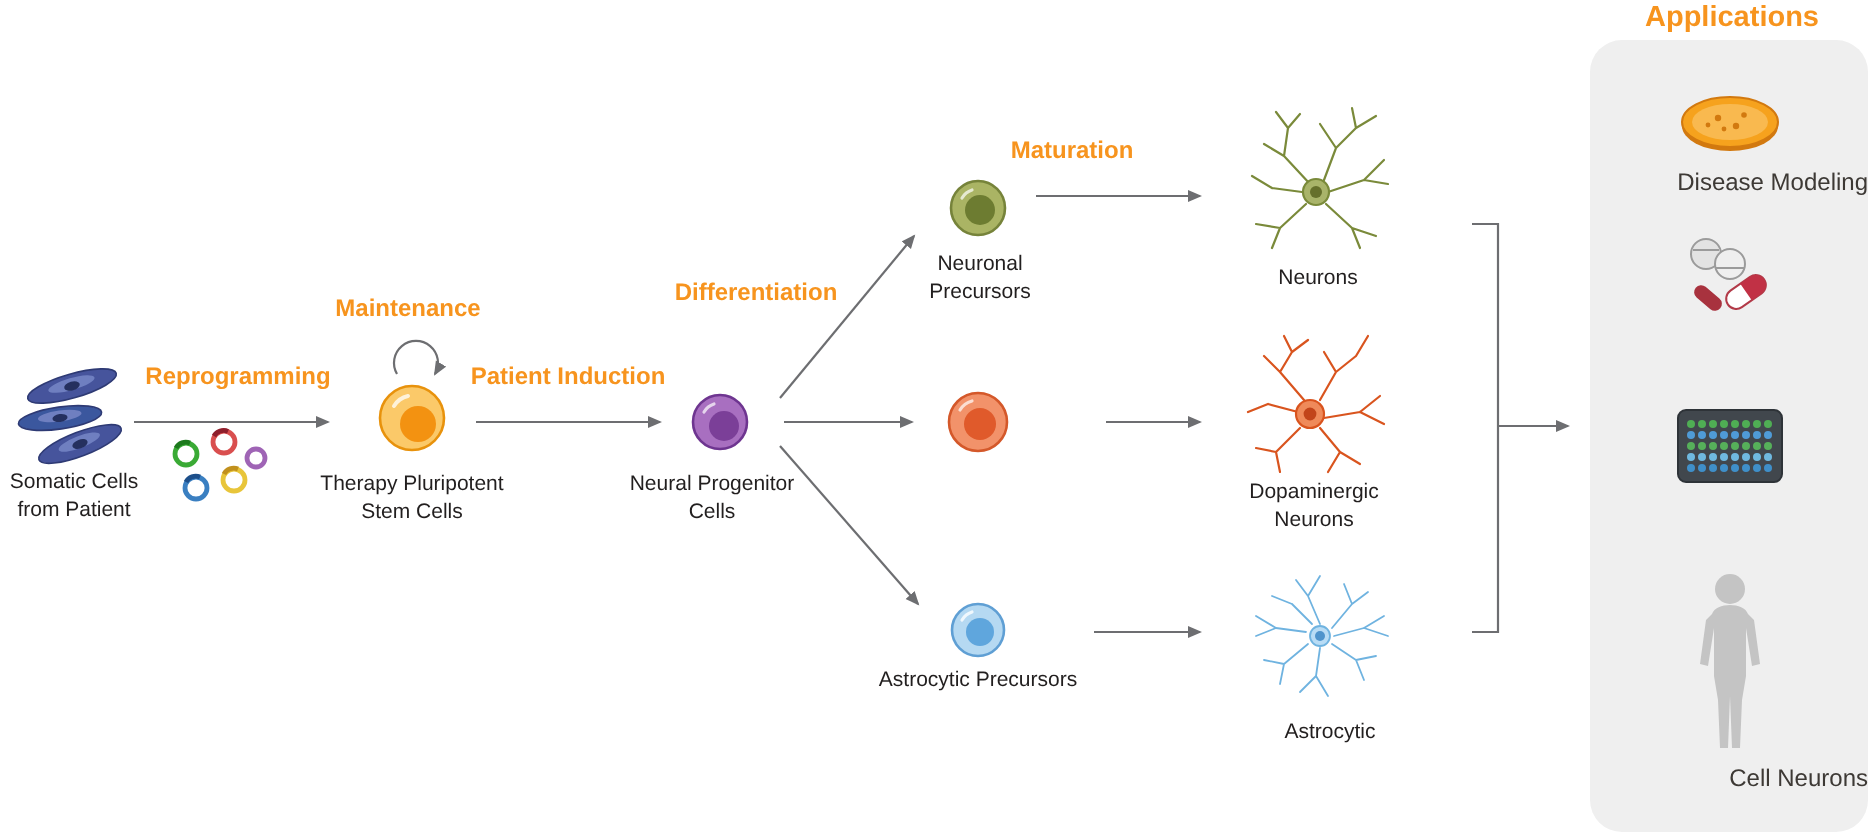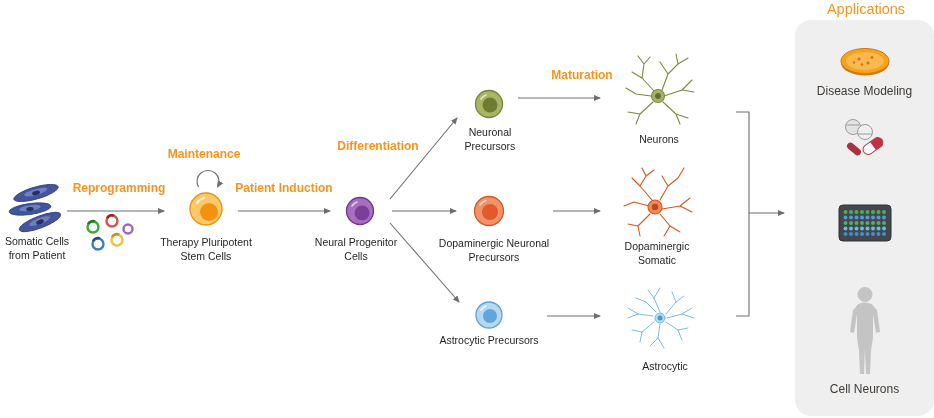--- a/index.html
+++ b/index.html
@@ -1,24 +1,24 @@
 <!DOCTYPE html>
 <html><head>
 <meta charset="utf-8">
 <style>
   html,body{margin:0;padding:0;background:#fff}
   .canvas{position:relative;width:934px;height:418px;background:#ffffff;font-family:"Liberation Sans",sans-serif;overflow:hidden}
   .artwork{position:absolute;left:0;top:0}
   .cell-label{position:absolute;transform:translateX(-50%);text-align:center;font-size:10.5px;line-height:1.3;color:#221f1f}
   .stage-label{position:absolute;transform:translateX(-50%);text-align:center;font-size:12px;font-weight:700;color:#F7941E;white-space:nowrap}
   .nowrap{white-space:nowrap}
-  .apps-heading{position:absolute;left:866px;top:1px;transform:translateX(-50%);font-size:14.5px;font-weight:400;color:#F7941E;white-space:nowrap}
+  .apps-heading{position:absolute;left:866px;top:1px;transform:translateX(-50%);font-size:14.5px;font-weight:700;color:#F7941E;white-space:nowrap}
   .apps-panel{position:absolute;left:795px;top:20px;width:139px;height:396px;background:#EFEFEF;border-radius:16px}
   .app-icon{position:absolute;left:50%;transform:translateX(-50%)}
-  .app-label{position:absolute;left:0;width:100%;text-align:center;font-size:12px;color:#3d3935}
+  .app-label{position:absolute;left:0;width:100%;text-align:right;font-size:12px;color:#3d3935}
 </style>
 </head>
 <body>
 
 <div class="canvas">
 
   <svg class="artwork" width="934" height="418" viewBox="0 0 934 418">
     <defs>
       <marker id="ah" markerWidth="8" markerHeight="8" refX="6" refY="3" orient="auto" markerUnits="userSpaceOnUse">
         <path d="M0,0 L7,3 L0,6 Z" fill="#6d6e71"></path>
@@ -146,24 +146,23 @@
   </svg>
 
   <div class="cell-label" style="left:37px;top:235px;width:84px">Somatic Cells from Patient</div>
   <div class="stage-label" style="left:119px;top:181px">Reprogramming</div>
   <div class="stage-label" style="left:204px;top:147px">Maintenance</div>
   <div class="cell-label" style="left:206px;top:236px;width:108px">Therapy Pluripotent Stem Cells</div>
   <div class="stage-label" style="left:284px;top:181px">Patient Induction</div>
   <div class="cell-label" style="left:356px;top:236px;width:86px">Neural Progenitor Cells</div>
   <div class="stage-label" style="left:378px;top:139px">Differentiation</div>
   <div class="cell-label" style="left:490px;top:126px;width:64px">Neuronal Precursors</div>
-  <div class="stage-label" style="left:582px;top:68px">Maturation</div>
+  <div class="stage-label" style="left:536px;top:68px">Maturation</div>
   <div class="cell-label nowrap" style="left:659px;top:133px">Neurons</div>
-  <div class="cell-label" style="left:494px;top:237px;width:134px">Dopaminergic Neuronal Precursors</div>
-  <div class="cell-label" style="left:657px;top:240px;width:86px">Dopaminergic Somatic</div>
+  <div class="cell-label" style="left:657px;top:240px;width:86px">Dopaminergic Neurons</div>
   <div class="cell-label nowrap" style="left:489px;top:334px">Astrocytic Precursors</div>
   <div class="cell-label nowrap" style="left:665px;top:360px">Astrocytic</div>
 
   <div class="apps-heading">Applications</div>
 
   <div class="apps-panel">
 
     <span class="app-icon" style="top:24px">
       <svg width="52" height="36" viewBox="0 0 52 36">
         <ellipse cx="26" cy="19" rx="24" ry="12.5" fill="#d2790f"></ellipse>

